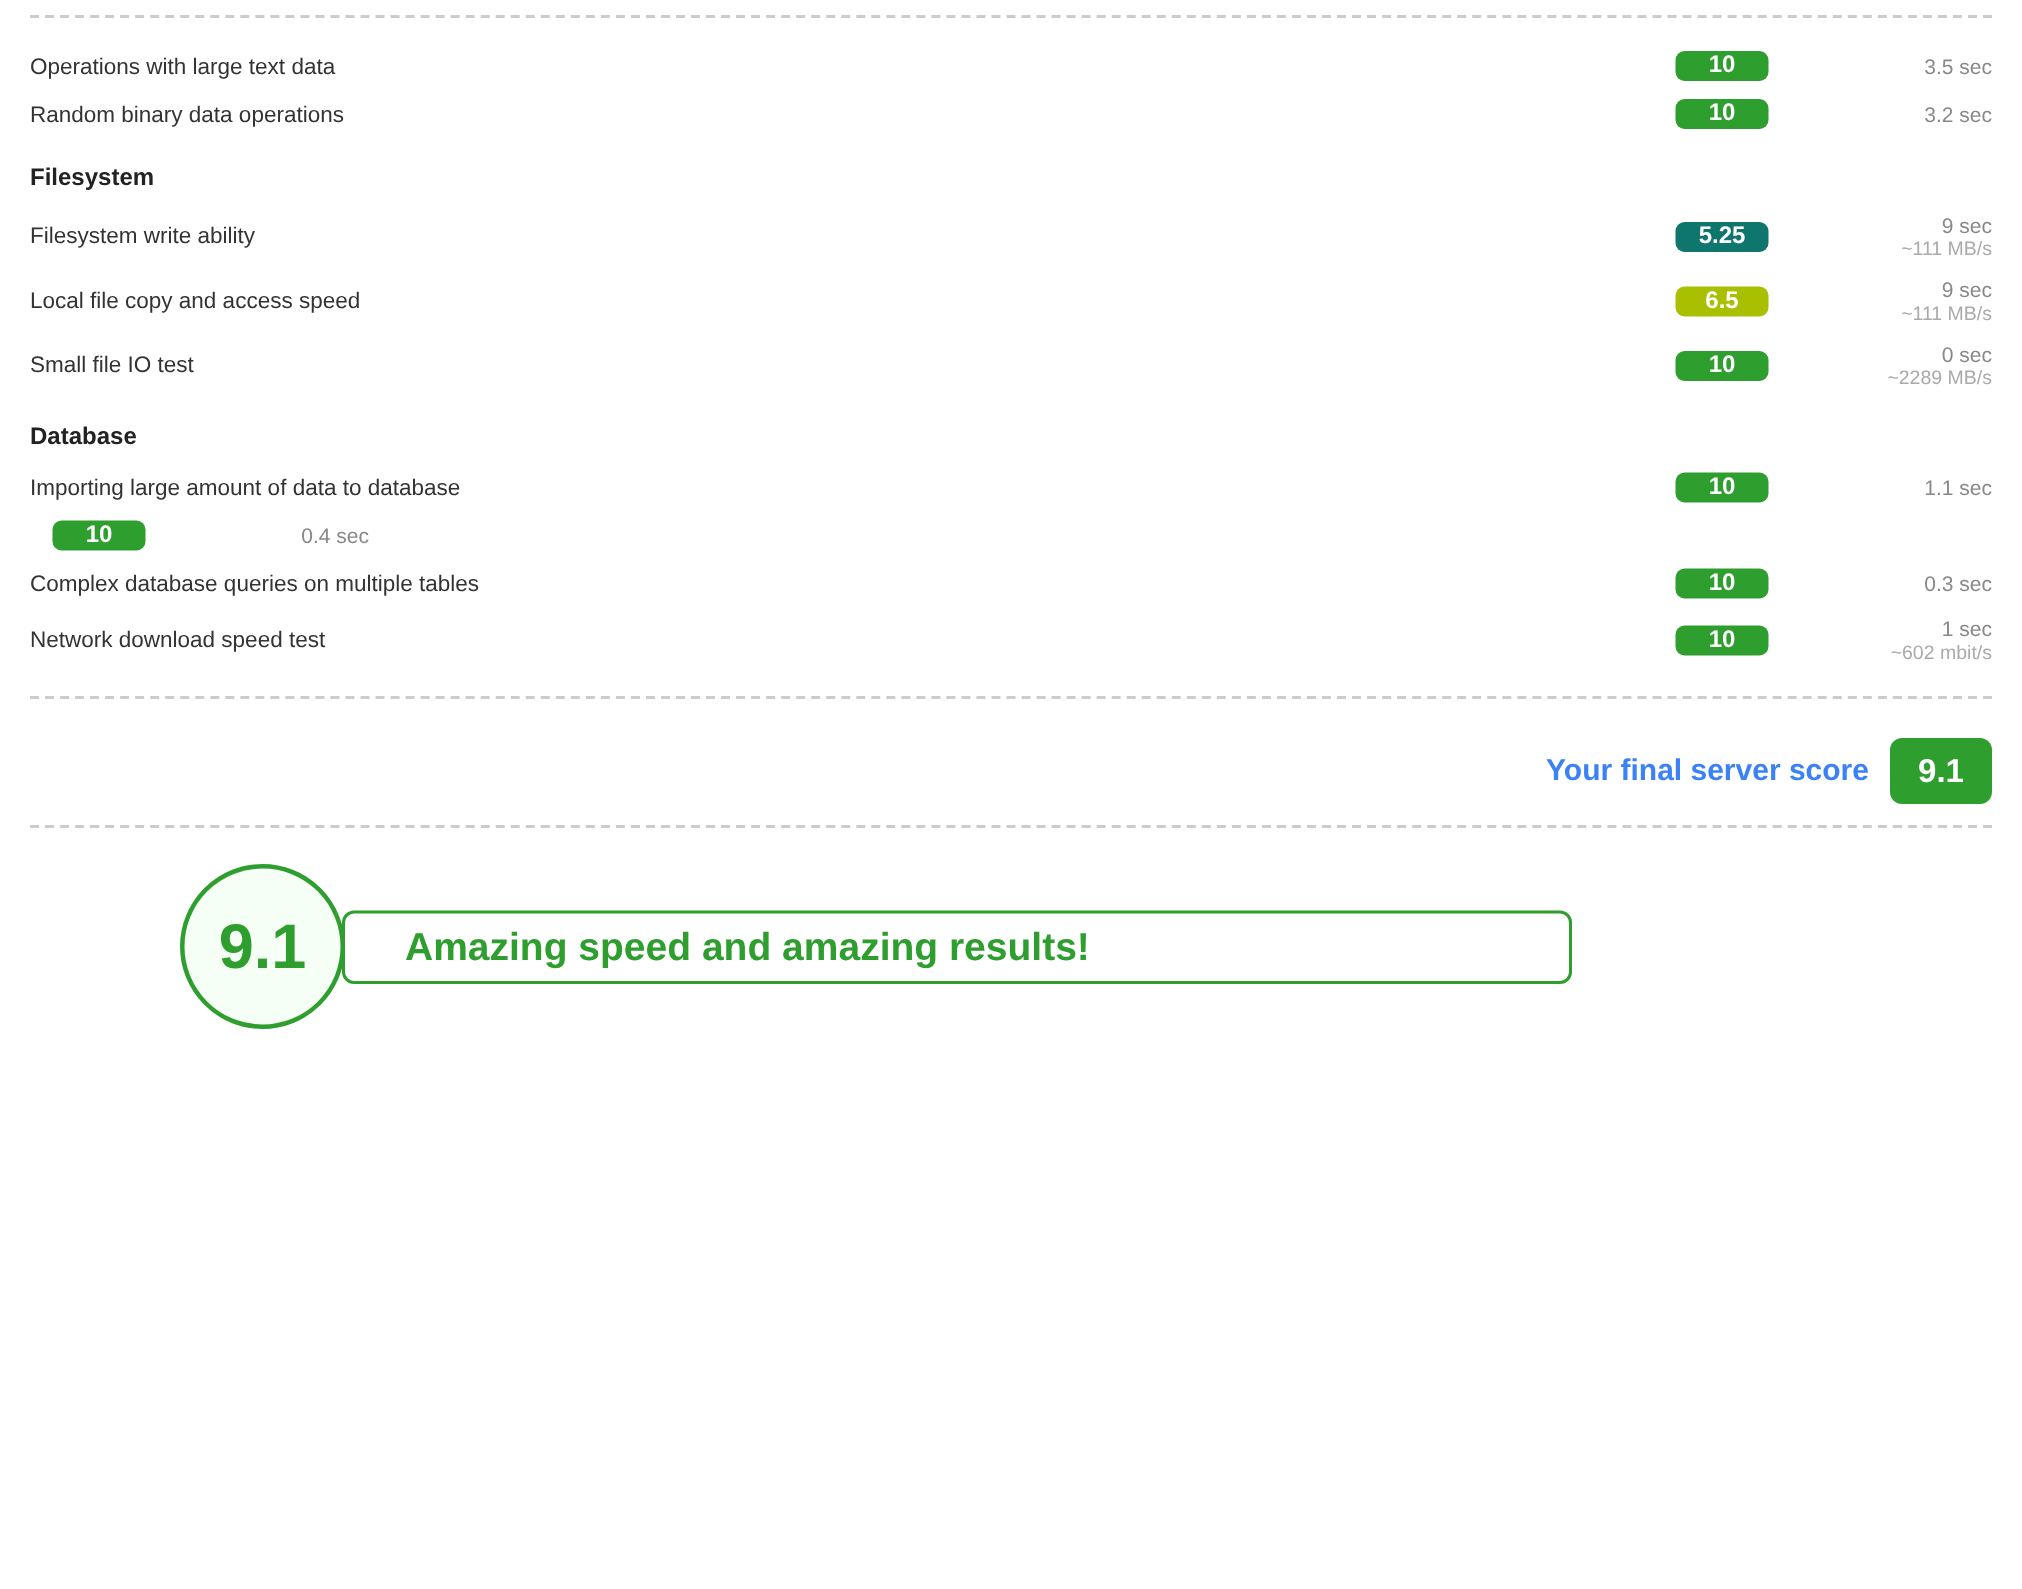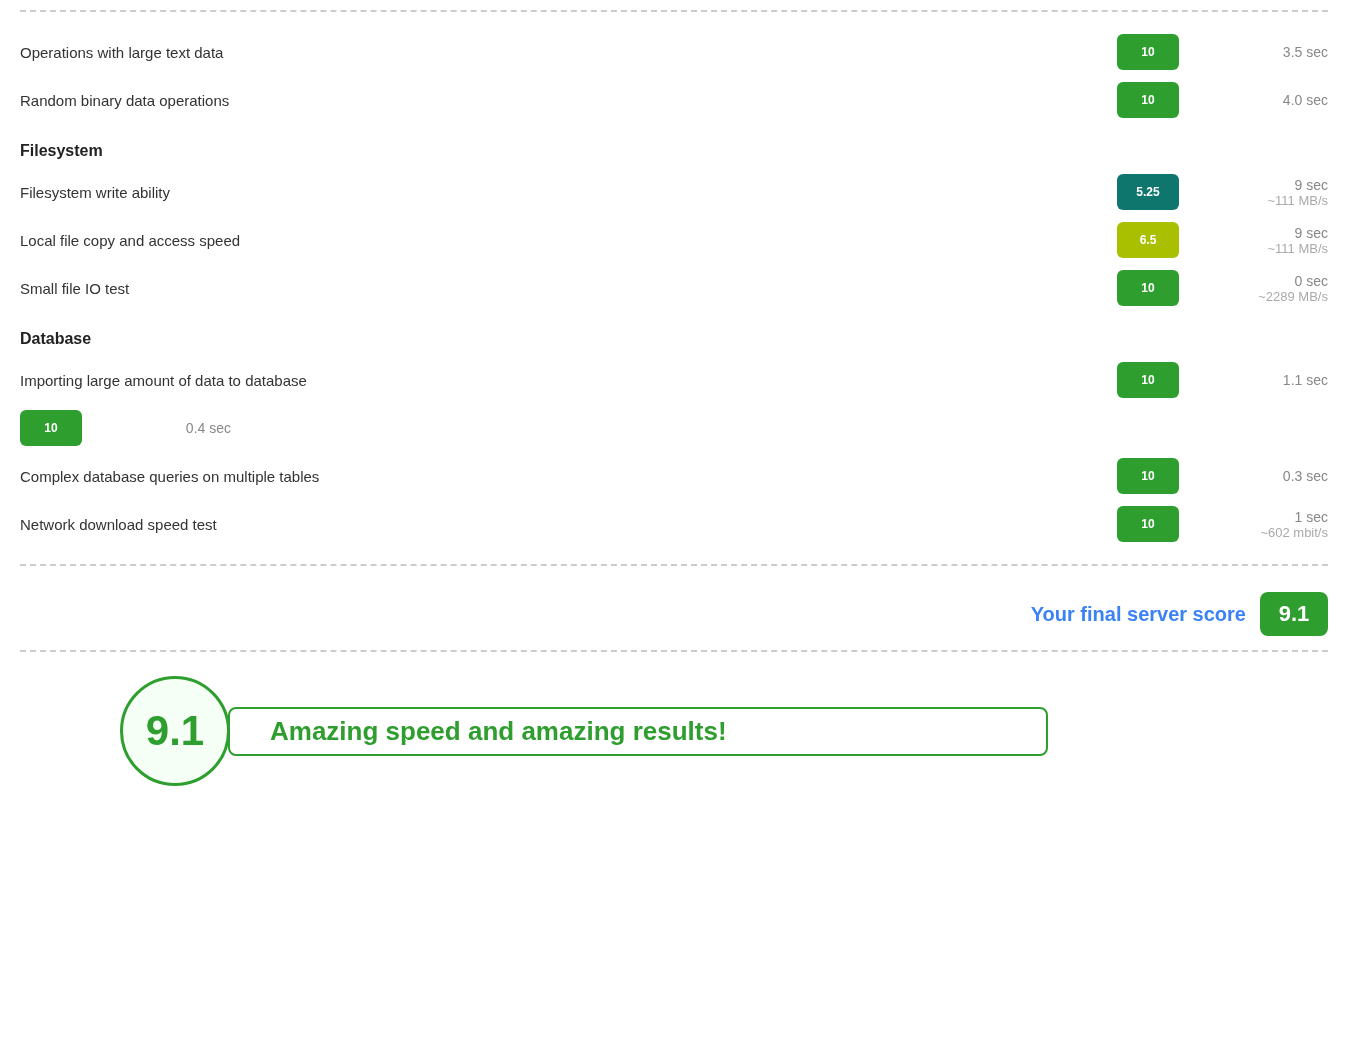--- a/index.html
+++ b/index.html
@@ -41,27 +41,28 @@
       flex: 1;
       font-size: 15px;
       color: #333;
     }
 
     .score-badge {
       display: inline-flex;
       align-items: center;
       justify-content: center;
       min-width: 62px;
-      height: 36px;
+      height: 20px;
       border-radius: 6px;
-      font-size: 12px;
+      font-size: 16px;
       font-weight: bold;
       color: #fff;
       padding: 0 10px;
       margin-right: 0;
+      margin-left: 15px;
     }
 
     .score-green {
       background: #2e9e2e;
     }
 
     .score-yellow {
       background: #0f766e;
     }
 
@@ -174,21 +175,21 @@
         <span class="benchmark-label">Operations with large text data</span>
         <span class="score-badge score-green">10</span>
         <div class="benchmark-detail">
           <span class="main-val">3.5 sec</span>
         </div>
       </div>
       <div class="benchmark-row">
         <span class="benchmark-label">Random binary data operations</span>
         <span class="score-badge score-green">10</span>
         <div class="benchmark-detail">
-          <span class="main-val">4.0 sec</span>
+          <span class="main-val">3.2 sec</span>
         </div>
       </div>
       <div class="section-header">Filesystem</div>
       <div class="benchmark-row">
         <span class="benchmark-label">Filesystem write ability</span>
         <span class="score-badge score-yellow">5.25</span>
         <div class="benchmark-detail">
           <span class="main-val">9 sec</span>
           <span class="sub-val">~111 MB/s</span>
         </div>

